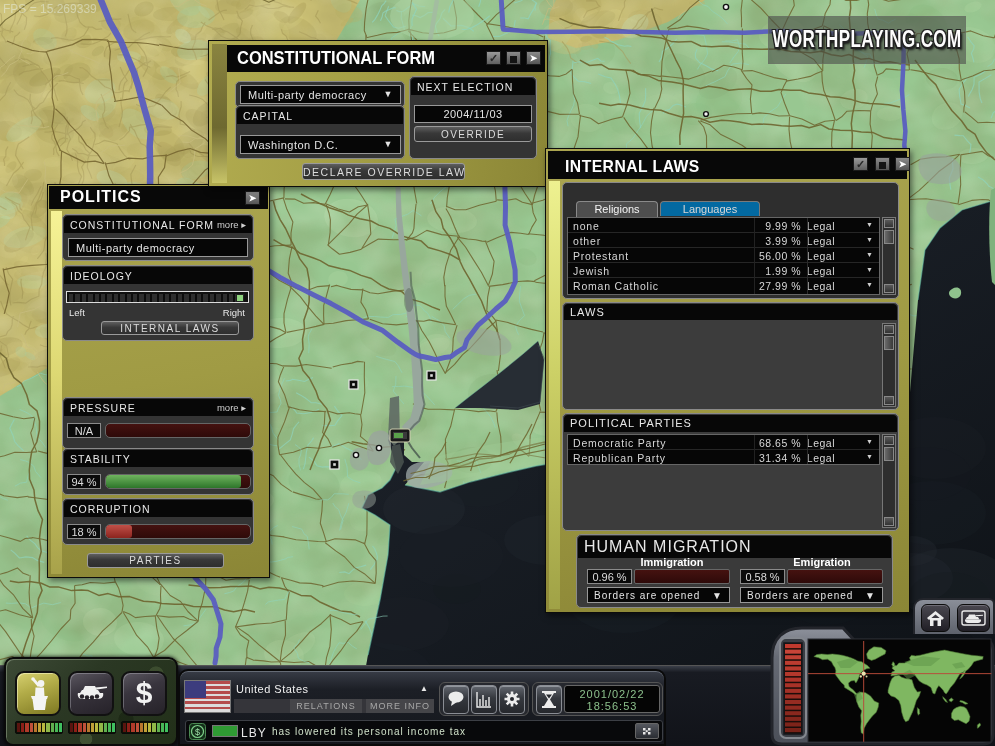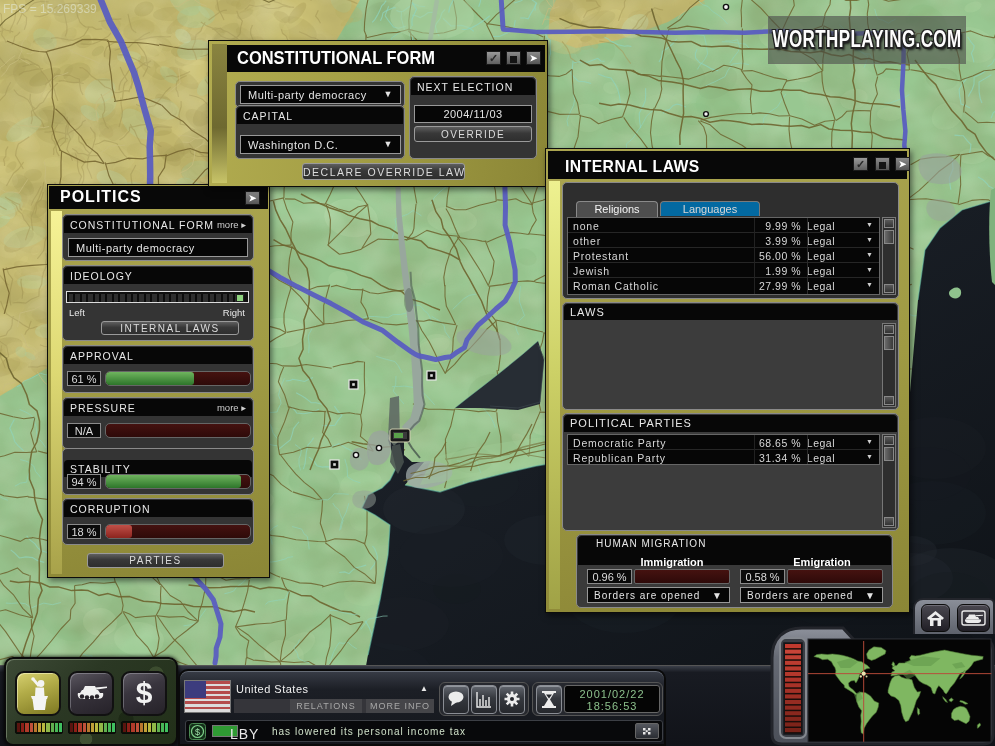--- a/index.html
+++ b/index.html
@@ -1528,36 +1528,29 @@
     <div class="blackbar" style="position:absolute;left:1px;top:1px;right:1px;height:17px;font-size:10.5px;padding:2.5px 6px;border-radius:4px 4px 0 0;">IDEOLOGY</div>
     <div style="position:absolute;left:3px;top:25px;width:183px;height:12px;background:#101010;border:1px solid #dcdcdc;">
       <div style="position:absolute;left:2px;top:2px;height:8px;width:170px;background:repeating-linear-gradient(90deg,#2e2e2e 0,#2e2e2e 4.4px,#0c0c0c 4.4px,#0c0c0c 6.4px);"></div>
       <div style="position:absolute;left:169px;top:1.5px;width:8px;height:8px;background:#8fd47f;border:1px solid #222;"></div>
     </div>
     <div style="position:absolute;left:6px;top:41px;color:#e8e8e8;font-size:9.5px;">Left</div>
     <div style="position:absolute;right:8px;top:41px;color:#e8e8e8;font-size:9.5px;">Right</div>
     <div class="btn" style="left:38px;top:55px;width:138px;height:14px;font-size:10px;line-height:13px;">INTERNAL LAWS</div>
   </div>
 
-  <div class="grp" style="left:14px;top:160px;width:192px;height:48px;">
-    <div class="blackbar" style="position:absolute;left:1px;top:1px;right:1px;height:17px;font-size:10.5px;padding:2.5px 6px;border-radius:4px 4px 0 0;">APPROVAL</div>
-    <div class="meterlbl" style="left:4px;top:25px;width:34px;height:15px;line-height:14px;">61 %</div>
-    <div class="meter" style="left:42px;top:25px;width:146px;height:15px;">
-        <div class="mfill" style="width:61%;background:linear-gradient(#6fb45e,#2d752a);"></div>
-      </div>
-  </div>
 
   <div class="grp" style="left:14px;top:212px;width:192px;height:52px;">
     <div class="blackbar" style="position:absolute;left:1px;top:1px;right:1px;height:17px;font-size:10.5px;padding:2.5px 6px;border-radius:4px 4px 0 0;">PRESSURE<span style="position:absolute;right:6px;top:3px;color:#cfcfcf;font-size:9.5px;letter-spacing:0;">more ▸</span></div>
     <div class="meterlbl" style="left:4px;top:25px;width:34px;height:15px;line-height:14px;">N/A</div>
     <div class="meter" style="left:42px;top:25px;width:146px;height:15px;"></div>
   </div>
 
   <div class="grp" style="left:14px;top:263px;width:192px;height:47px;">
-    <div class="blackbar" style="position:absolute;left:1px;top:1px;right:1px;height:17px;font-size:10.5px;padding:2.5px 6px;border-radius:4px 4px 0 0;margin-top:10px;">STABILITY</div>
+    <div class="blackbar" style="position:absolute;left:1px;top:1px;right:1px;height:17px;font-size:10.5px;padding:2.5px 6px;border-radius:4px 4px 0 0;">STABILITY</div>
     <div class="meterlbl" style="left:4px;top:25px;width:34px;height:15px;line-height:14px;">94 %</div>
     <div class="meter" style="left:42px;top:25px;width:146px;height:15px;">
         <div class="mfill" style="width:94%;background:linear-gradient(#6fb45e,#2d752a);"></div>
       </div>
   </div>
 
   <div class="grp" style="left:14px;top:313px;width:192px;height:47px;">
     <div class="blackbar" style="position:absolute;left:1px;top:1px;right:1px;height:17px;font-size:10.5px;padding:2.5px 6px;border-radius:4px 4px 0 0;">CORRUPTION</div>
     <div class="meterlbl" style="left:4px;top:25px;width:34px;height:15px;line-height:14px;">18 %</div>
     <div class="meter" style="left:42px;top:25px;width:146px;height:15px;">
@@ -1675,21 +1668,21 @@
       <div style="position:absolute;left:186px;top:0;bottom:0;width:1px;background:#222;"></div>
     </div>
     <div class="sb" style="left:319px;top:20px;height:94px;">
         <span class="su"></span>
         <span class="sd"></span>
         <span class="th"></span>
       </div>
   </div>
 
   <div class="grp" style="left:30px;top:385px;width:317px;height:74px;background:#3a3a3a;">
-    <div class="blackbar" style="position:absolute;left:1px;top:1px;right:1px;height:29px;font-size:10px;padding:2px 18px;border-radius:4px 4px 0 0;">HUMAN MIGRATION</div>
+    <div class="blackbar" style="position:absolute;left:1px;top:1px;right:1px;height:22px;font-size:16px;padding:2px 6px;border-radius:4px 4px 0 0;">HUMAN MIGRATION</div>
     <div style="position:absolute;left:40px;top:21px;width:110px;color:#fff;font-size:11px;font-weight:bold;text-align:center;">Immigration</div>
     <div style="position:absolute;left:190px;top:21px;width:110px;color:#fff;font-size:11px;font-weight:bold;text-align:center;">Emigration</div>
     <div class="meterlbl" style="left:10px;top:34px;width:45px;height:15px;line-height:14px;">0.96 %</div>
     <div class="meter" style="left:57px;top:34px;width:96px;height:15px;border-radius:2px;"></div>
     <div class="meterlbl" style="left:163px;top:34px;width:45px;height:15px;line-height:14px;">0.58 %</div>
     <div class="meter" style="left:210px;top:34px;width:96px;height:15px;border-radius:2px;"></div>
     <div class="field" style="left:10px;top:52px;width:143px;height:16px;font-size:10px;padding:2px 6px;letter-spacing:1px;">Borders are opened<span style="float:right;">▼</span></div>
     <div class="field" style="left:163px;top:52px;width:143px;height:16px;font-size:10px;padding:2px 6px;letter-spacing:1px;">Borders are opened<span style="float:right;">▼</span></div>
   </div>
 </div>
@@ -1818,21 +1811,21 @@
       <div>18:56:53</div>
     </div>
 
   <div style="position:absolute;left:5px;top:49px;width:478px;height:22px;background:#08090b;border:1px solid #3c3f45;border-radius:3px;">
     <svg style="position:absolute;left:3px;top:2px;" width="17" height="17" viewBox="0 0 17 17">
         <rect x="0.5" y="0.5" width="16" height="16" rx="3" fill="#14301a" stroke="#4a8a52"></rect>
         <circle cx="8.5" cy="8.5" r="6" fill="none" stroke="#7fd08a" stroke-width="1.2"></circle>
         <text x="8.5" y="12" font-size="9" text-anchor="middle" fill="#9fe0a8" font-family="Liberation Sans">$</text>
       </svg>
     <div style="position:absolute;left:26px;top:4px;width:26px;height:12px;background:#2f9a33;border:1px solid #777;"></div>
-    <div style="position:absolute;left:44px;top:5px;color:#e8e8e8;font-size:14px;letter-spacing:1px;">LBY</div>
+    <div style="position:absolute;left:55px;top:5px;color:#e8e8e8;font-size:12px;letter-spacing:1px;">LBY</div>
     <div style="position:absolute;left:86px;top:5px;color:#cfe0c8;font-size:10px;letter-spacing:1px;">has lowered its personal income tax</div>
     <div style="position:absolute;right:3px;top:2px;width:24px;height:16px;background:linear-gradient(#55585f,#2a2d33);border:1px solid #666;border-radius:2px;"><svg width="22" height="14" viewBox="0 0 22 14">
           <g fill="#e8e8e8">
             <rect x="7" y="4" width="2.5" height="2.5"></rect>
             <rect x="12" y="4" width="2.5" height="2.5"></rect>
             <rect x="7" y="8" width="2.5" height="2.5"></rect>
             <rect x="12" y="8" width="2.5" height="2.5"></rect>
             <rect x="9.7" y="6.2" width="2" height="2"></rect>
           </g>
         </svg></div>

